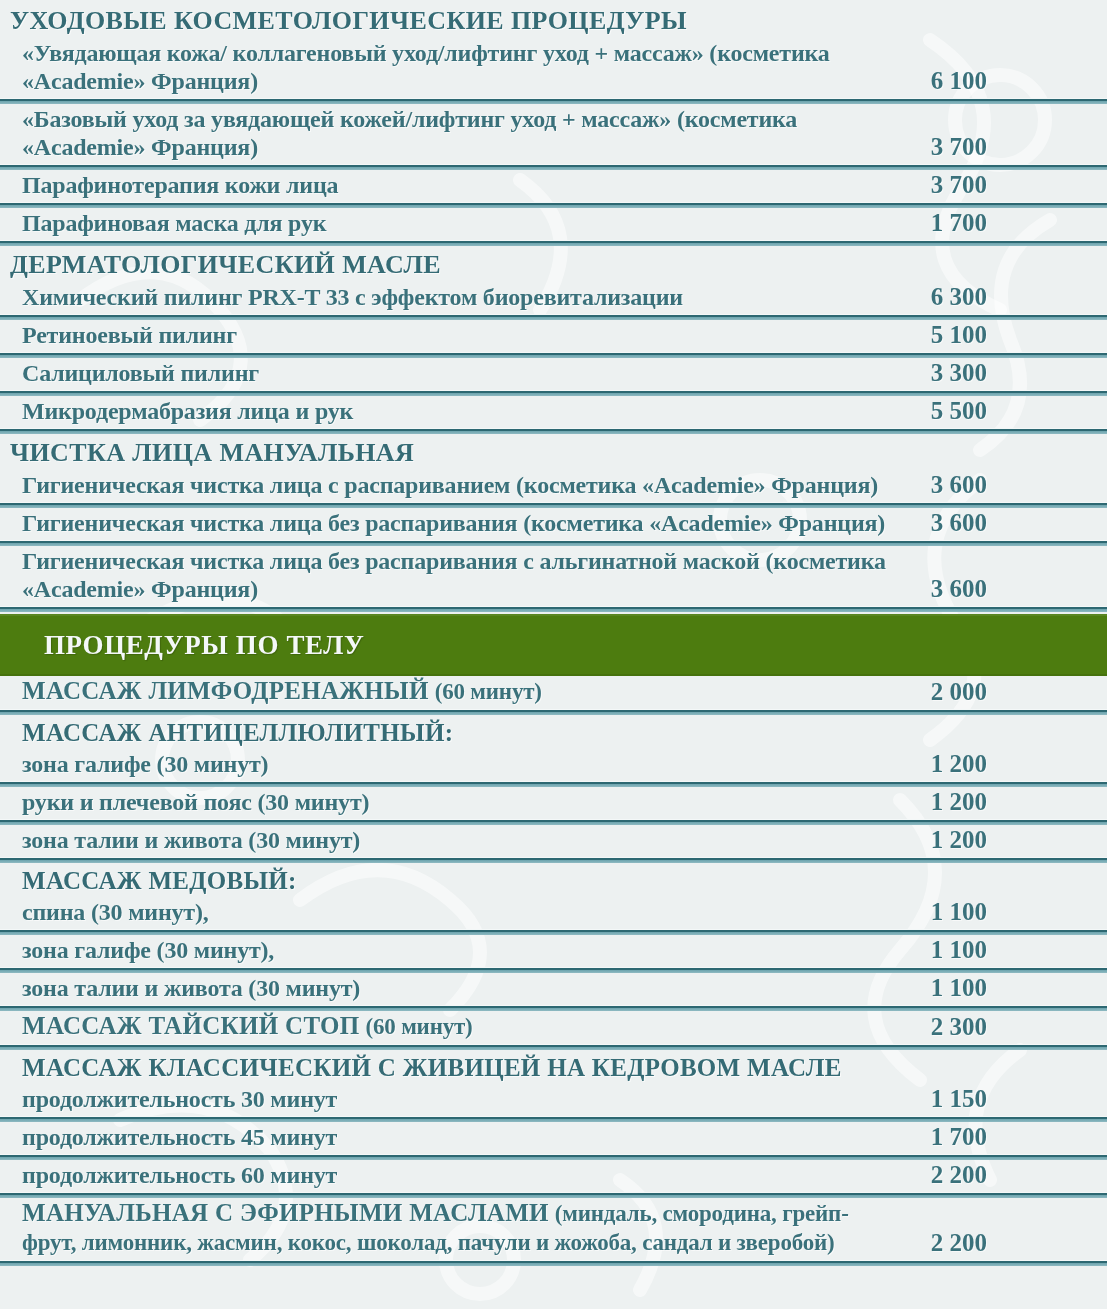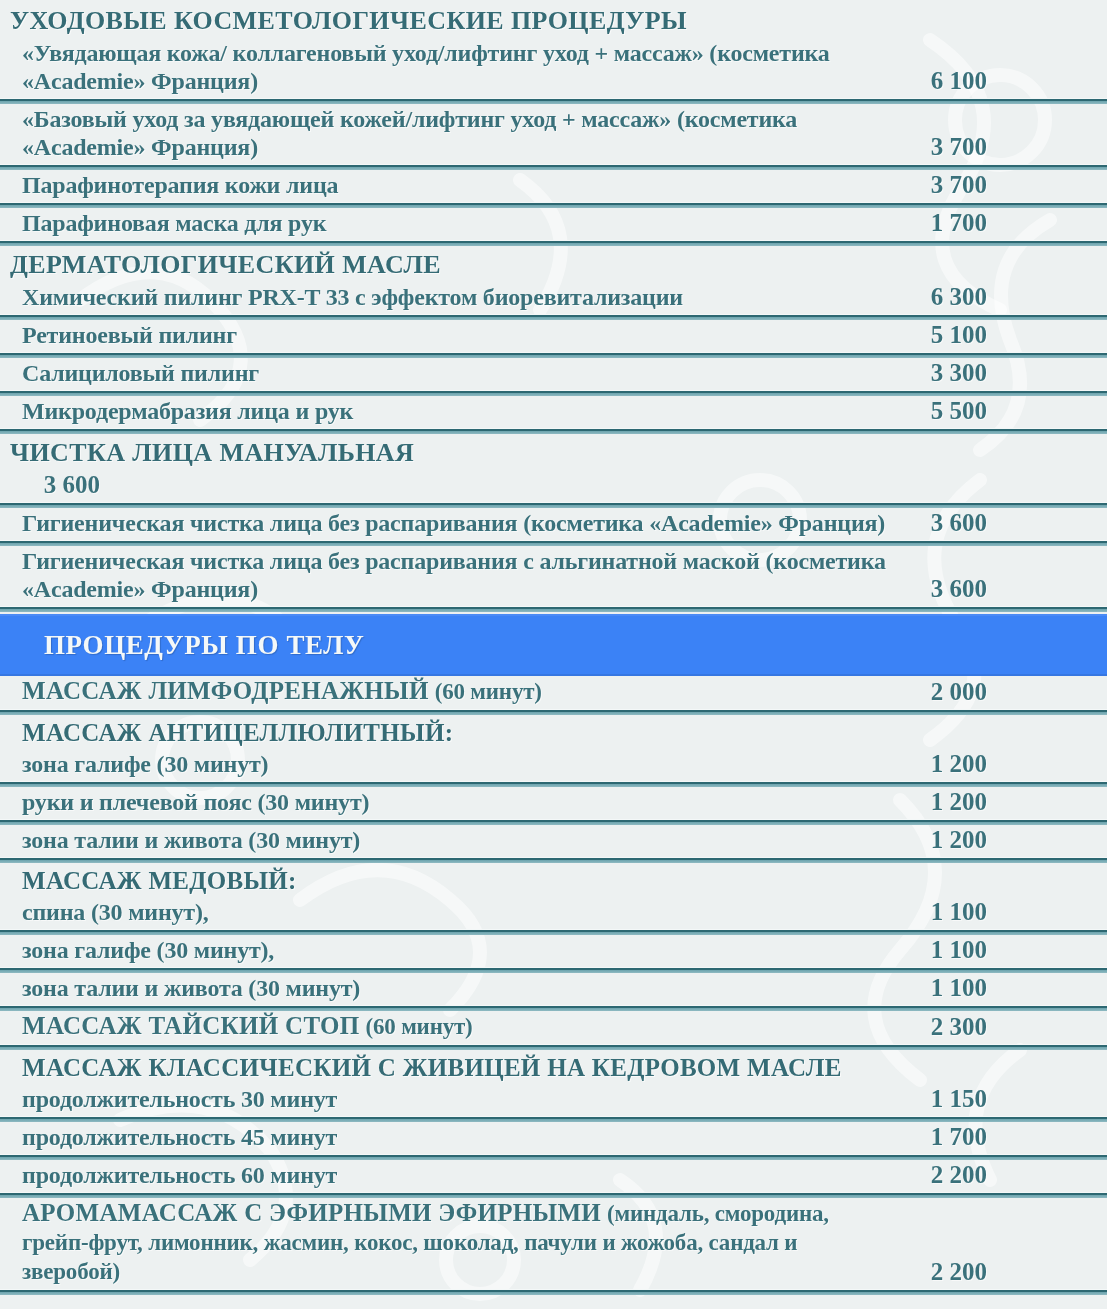--- a/index.html
+++ b/index.html
@@ -62,21 +62,21 @@
   .divider{
     height:6px;
     background:linear-gradient(to bottom,
       #f4f8f8 0px,#f4f8f8 1px,
       #2d6872 1px,#2d6872 3px,
       #6ba3ad 3px,#8fbac2 6px);
   }
   .banner{
     margin-top:2px;
     height:62px;
-    background:#3b82f6;
+    background:#4d7c0f;
     display:flex;align-items:center;
     padding-left:44px;
     box-shadow:inset 0 -2px 0 rgba(0,0,0,.08), inset 0 2px 0 rgba(255,255,255,.08);
   }
   .banner .banner-title{
     color:#f4f8f8;
     font-size:27px;letter-spacing:.6px;
     text-shadow:1px 1px 1px rgba(0,0,0,.18);
   }
 </style>
@@ -153,20 +153,21 @@
 
   <div class="row">
     <div class="label">Микродермабразия лица и рук</div>
     <div class="price">5 500</div>
   </div>
   <div class="divider"></div>
 
   <div class="section-header">ЧИСТКА ЛИЦА МАНУАЛЬНАЯ</div>
 
   <div class="row">
+    <div class="label">Гигиеническая чистка лица с распариванием (косметика «Academie» Франция)</div>
     <div class="price">3 600</div>
   </div>
   <div class="divider"></div>
 
   <div class="row">
     <div class="label">Гигиеническая чистка лица без распаривания (косметика «Academie» Франция)</div>
     <div class="price">3 600</div>
   </div>
   <div class="divider"></div>
 
@@ -246,18 +247,18 @@
   </div>
   <div class="divider"></div>
 
   <div class="row">
     <div class="label">продолжительность 60 минут</div>
     <div class="price">2 200</div>
   </div>
   <div class="divider"></div>
 
   <div class="row">
-    <div class="label"><span class="caps">АРОМАМАССАЖ С ЭФИРНЫМИ ЭФИРНЫМИ</span><span class="note">(миндаль, смородина, грейп-фрут, лимонник, жасмин, кокос, шоколад, пачули и жожоба, сандал и зверобой)</span></div>
+    <div class="label"><span class="caps">МАНУАЛЬНАЯ С ЭФИРНЫМИ МАСЛАМИ</span><span class="note">(миндаль, смородина, грейп-фрут, лимонник, жасмин, кокос, шоколад, пачули и жожоба, сандал и зверобой)</span></div>
     <div class="price">2 200</div>
   </div>
   <div class="divider"></div>
 
 </div>
 
 </body></html>

